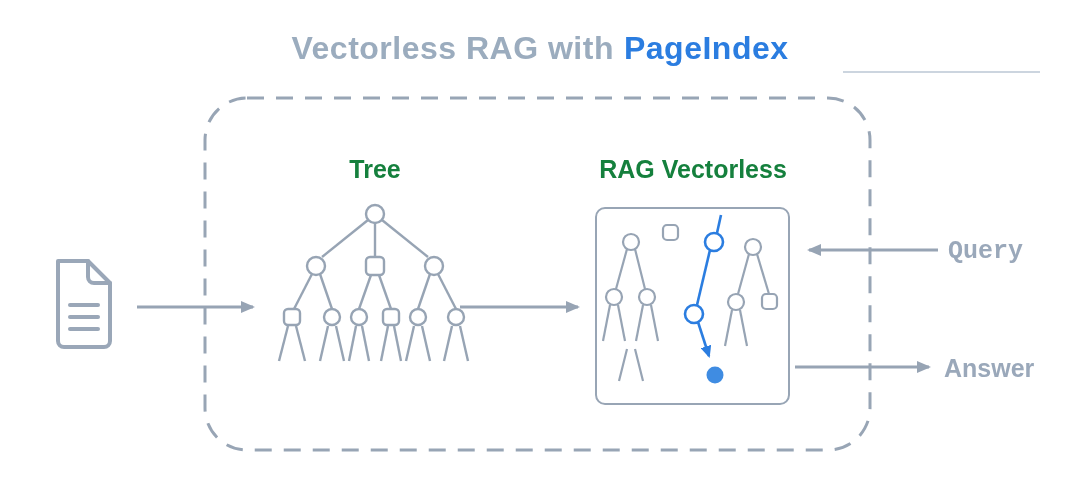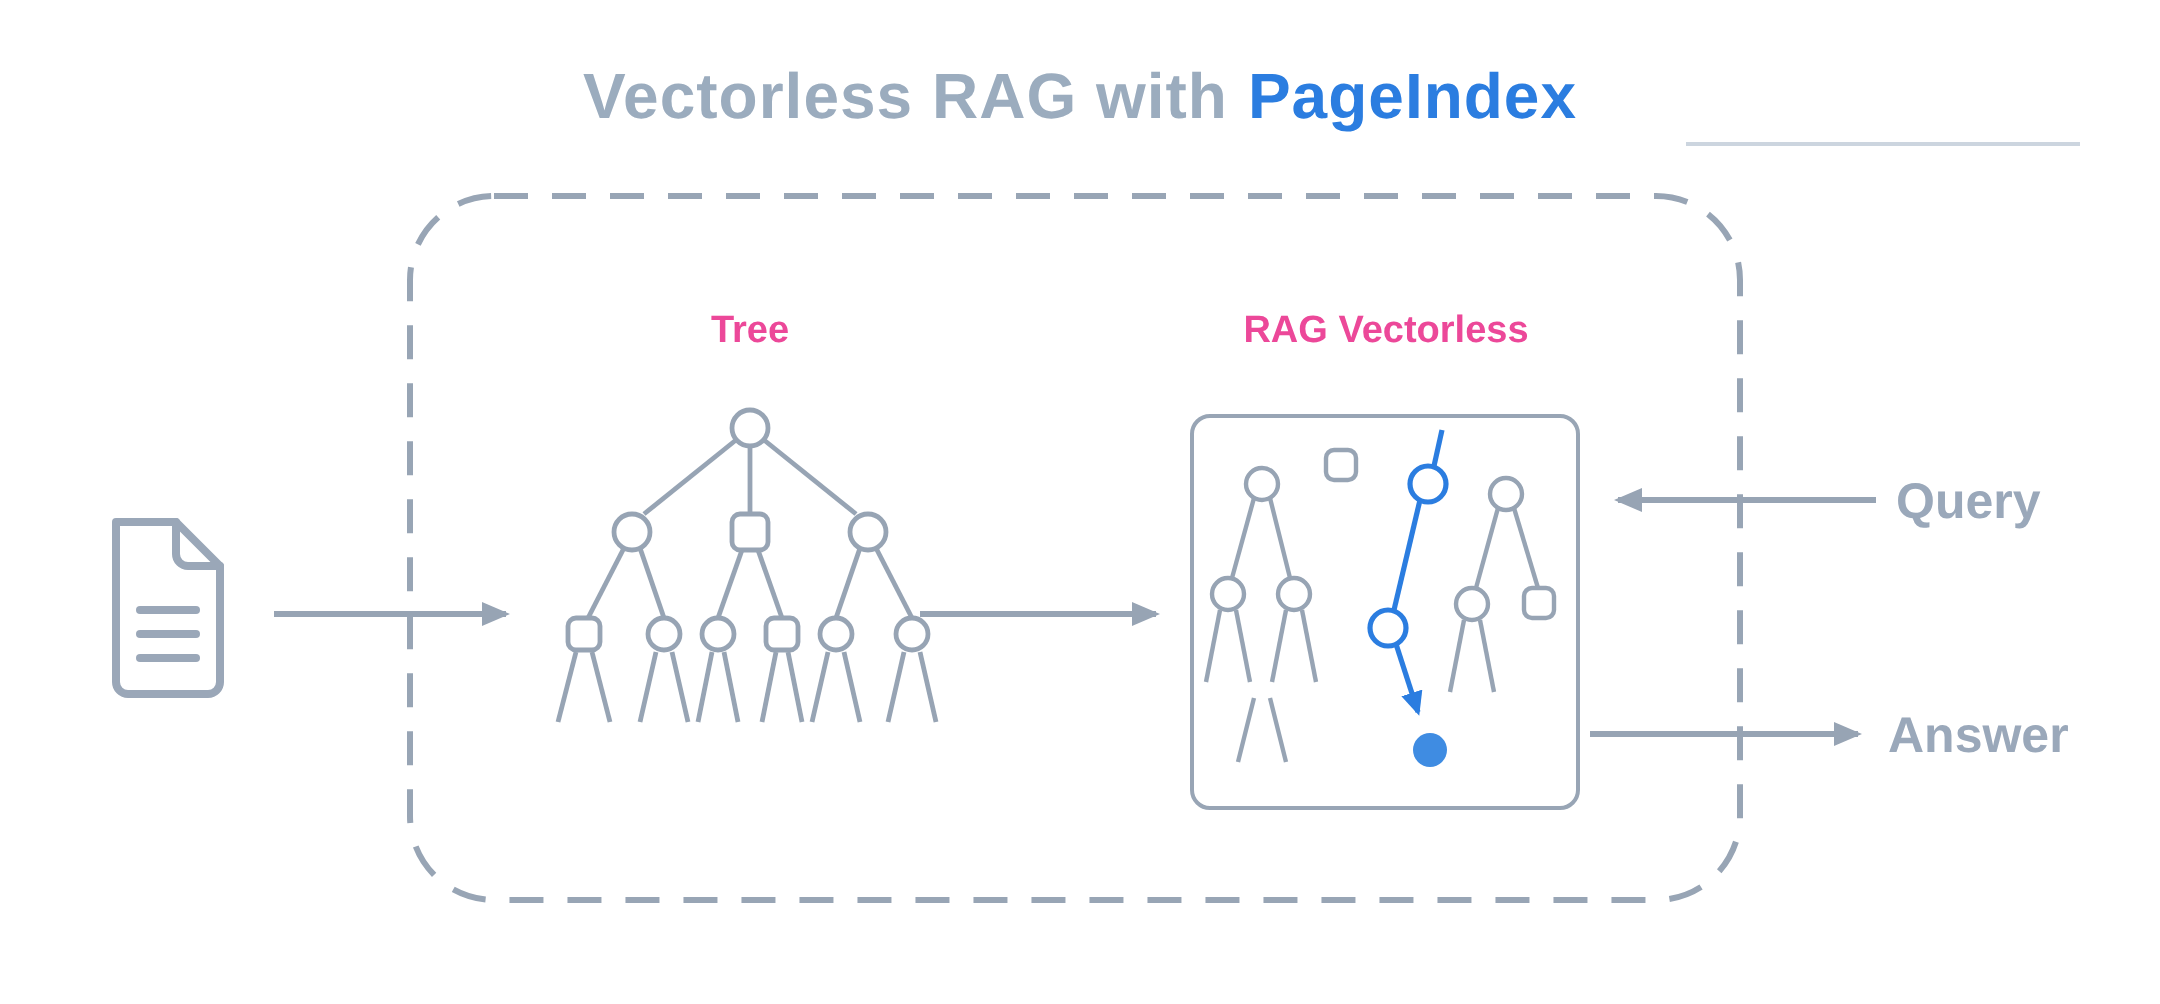--- a/index.html
+++ b/index.html
@@ -17,29 +17,29 @@
     font-size:32px;font-weight:700;
     letter-spacing:.5px;
   }
   .title-gray{color:#9bacbe;}
   .title-blue{color:#2b7de0;margin-left:10px;}
   .title-underline{
     top:71px;left:843px;width:237px;height:2px;
     background:#ccd5df;
   }
   .section-label{
-    font-size:19px;font-weight:600;color:#ec4899;
+    font-size:25px;font-weight:600;color:#15803d;
     text-align:center;
   }
   .tree-label{top:155px;left:268px;width:214px;}
   .rag-label{top:155px;left:583px;width:220px;}
   .side-label{
     font-size:25px;font-weight:600;color:#9aa8ba;
   }
-  .query-label{top:237px;left:948px;}
+  .query-label{top:237px;left:948px;font-family:Liberation Mono, monospace;}
   .answer-label{top:354px;left:944px;text-align:right;}
   .rag-box{
     top:207px;left:595px;width:195px;height:198px;
     border:2.5px solid #98a5b5;border-radius:10px;
     box-sizing:border-box;
     background:#ffffff;
   }
   svg{display:block;}
 </style>
 </head>

